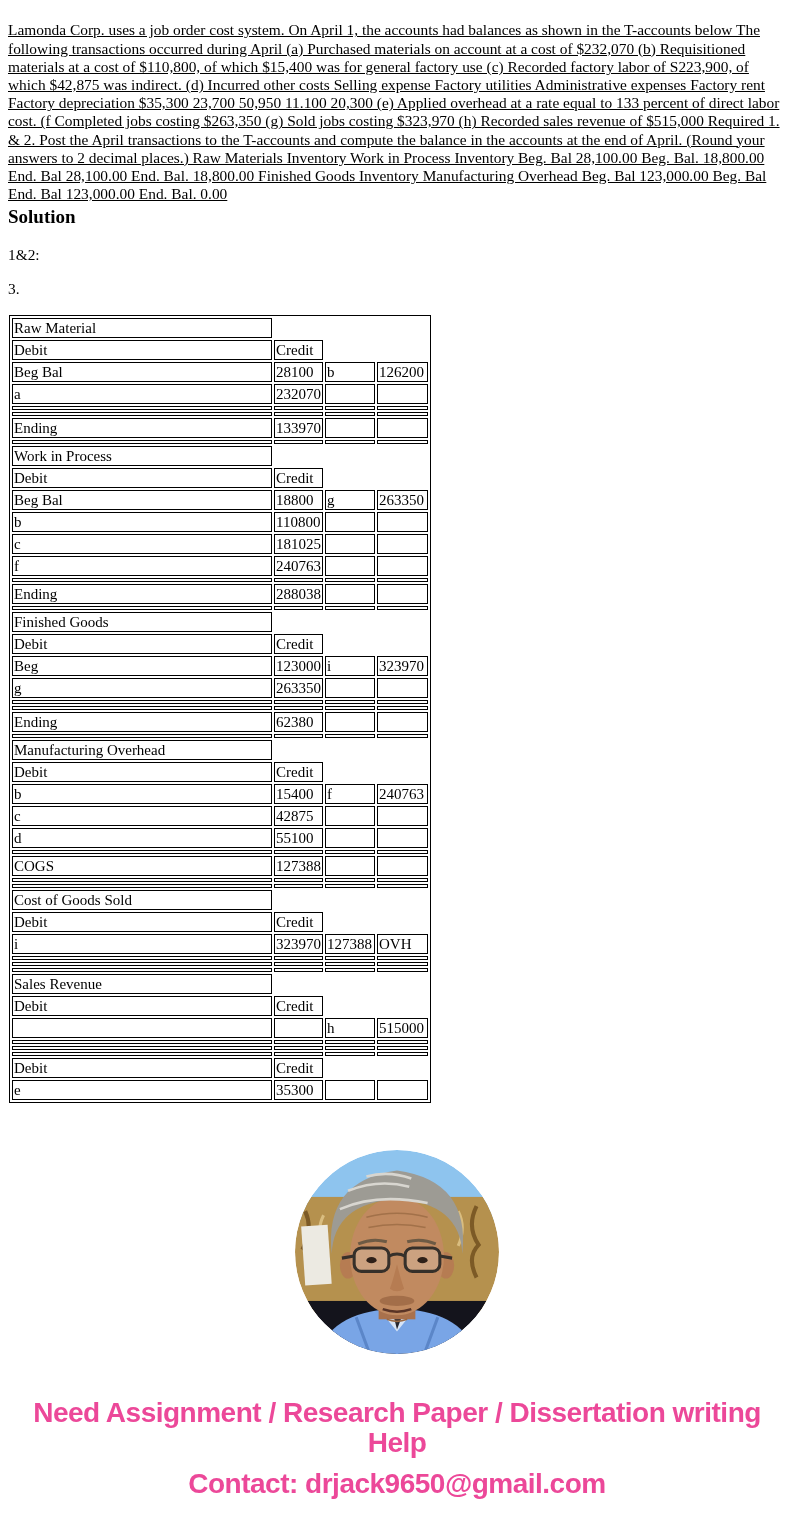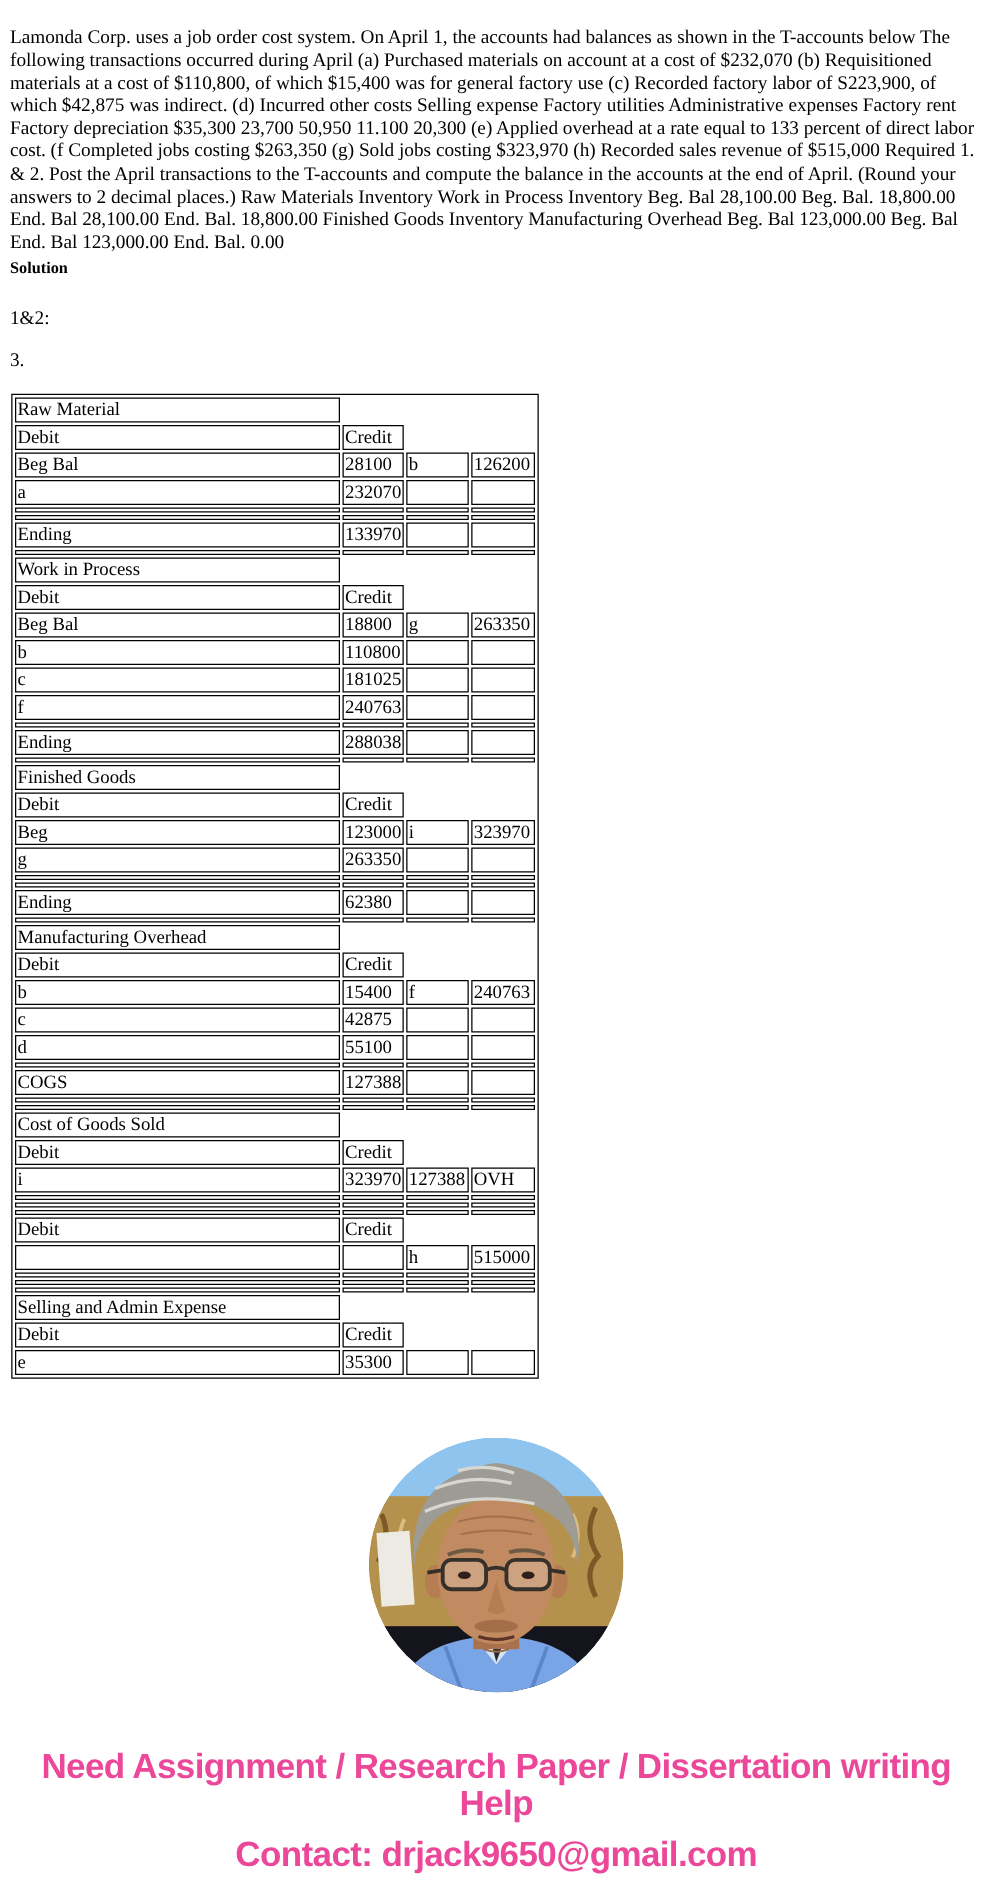--- a/index.html
+++ b/index.html
@@ -8,24 +8,25 @@
     width:794px;height:1523px;
     background:#ffffff;
     font-family:"Liberation Serif", serif;
     color:#000;
     overflow:hidden;
   }
   .problem{
     position:absolute;top:6px;left:8px;right:6px;
     font-size:15.4px;line-height:18.2px;
     text-align:left;
+    text-decoration:underline;
   }
   .solution-heading{
     position:absolute;top:206px;left:8px;
-    font-size:13px;font-weight:bold;margin:0;
+    font-size:19px;font-weight:bold;margin:0;
   }
   .req-12{position:absolute;top:246px;left:8px;font-size:15.4px;}
   .req-3{position:absolute;top:280px;left:8px;font-size:15.4px;}
 
   table.tacc{
     position:absolute;top:315px;left:9px;
     border-collapse:separate;border-spacing:2px;
     border:1px solid #000;
     table-layout:fixed;
   }
@@ -304,20 +305,26 @@
           <td class="c3 sep"></td>
           <td class="c4 sep"></td>
         </tr>
         <tr>
           <td class="c1 sep"></td>
           <td class="c2 sep"></td>
           <td class="c3 sep"></td>
           <td class="c4 sep"></td>
         </tr>
         <tr>
+          <td class="c1">Sales Revenue</td>
+          <td class="c2 nb"></td>
+          <td class="c3 nb"></td>
+          <td class="c4 nb"></td>
+        </tr>
+        <tr>
           <td class="c1">Debit</td>
           <td class="c2">Credit</td>
           <td class="c3 nb"></td>
           <td class="c4 nb"></td>
         </tr>
         <tr>
           <td class="c1"></td>
           <td class="c2"></td>
           <td class="c3">h</td>
           <td class="c4">515000</td>
@@ -332,26 +339,20 @@
           <td class="c1 sep"></td>
           <td class="c2 sep"></td>
           <td class="c3 sep"></td>
           <td class="c4 sep"></td>
         </tr>
         <tr>
           <td class="c1 sep"></td>
           <td class="c2 sep"></td>
           <td class="c3 sep"></td>
           <td class="c4 sep"></td>
-        </tr>
-        <tr>
-          <td class="c1">Selling and Admin Expense</td>
-          <td class="c2 nb"></td>
-          <td class="c3 nb"></td>
-          <td class="c4 nb"></td>
         </tr>
         <tr>
           <td class="c1">Debit</td>
           <td class="c2">Credit</td>
           <td class="c3 nb"></td>
           <td class="c4 nb"></td>
         </tr>
         <tr>
           <td class="c1">e</td>
           <td class="c2">35300</td>

